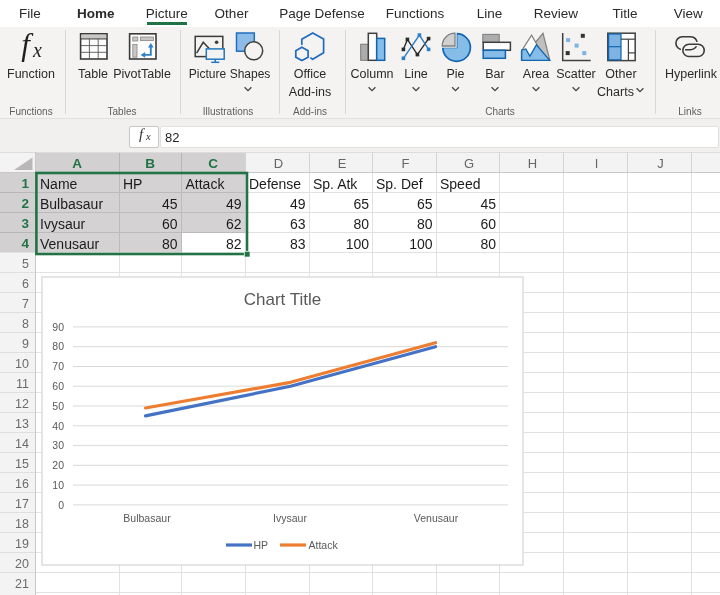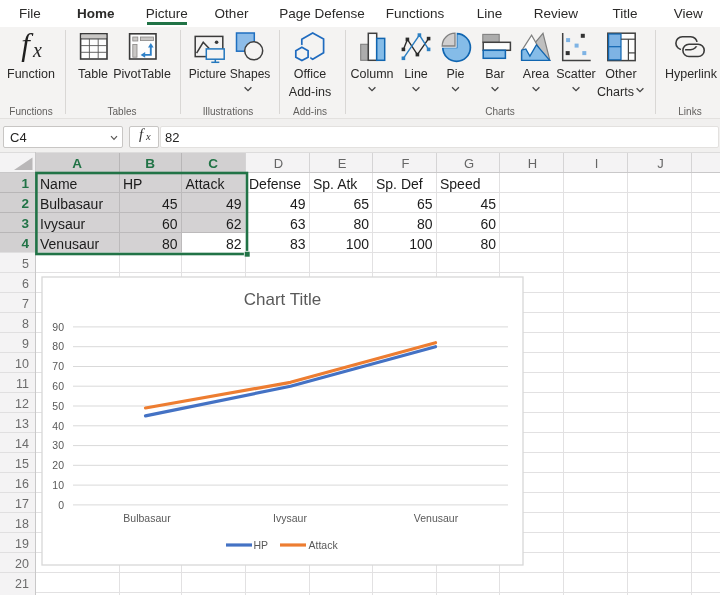--- a/index.html
+++ b/index.html
@@ -126,26 +126,20 @@
         <polyline points="636.6,88.3 640,91.7 643.4,88.3" fill="none" stroke="#444" stroke-width="1.3"></polyline>
         <text x="500" y="114.8" text-anchor="middle" font-family="Liberation Sans,sans-serif" font-size="10" fill="#605e5c">Charts</text>
         <rect x="675.9" y="36.7" width="21.3" height="13" rx="6.5" fill="none" stroke="#3a3a3a" stroke-width="1.6"></rect>
         <rect x="682.9" y="44.2" width="21.3" height="12.3" rx="6.1" fill="none" stroke="#f4f3f2" stroke-width="4.2"></rect>
         <rect x="682.9" y="44.2" width="21.3" height="12.3" rx="6.1" fill="none" stroke="#3a3a3a" stroke-width="1.6"></rect>
         <text x="691" y="77.8" text-anchor="middle" font-family="Liberation Sans,sans-serif" font-size="12.5" fill="#2b2a29">Hyperlink</text>
         <text x="690" y="114.8" text-anchor="middle" font-family="Liberation Sans,sans-serif" font-size="10" fill="#605e5c">Links</text>
       </svg>
     </div>
 <div id="fbar">
-      <div class="fbox" style="left:3px;width:120px">
-        <span style="position:absolute;left:6px;top:3px;font-size:13px;color:#252423">C4</span>
-        <svg style="position:absolute;right:4px;top:8px" width="8" height="6" viewBox="0 0 8 6">
-          <polyline points="1,1.2 4,4.4 7,1.2" fill="none" stroke="#5a5856" stroke-width="1.2"></polyline>
-        </svg>
-      </div>
       <div class="fbox" style="left:129px;width:30px">
         <span style="position:absolute;left:9px;top:-1px;font-family:'Liberation Serif',serif;font-style:italic;font-size:15px;color:#333">f</span>
         <span style="position:absolute;left:16px;top:4px;font-family:'Liberation Serif',serif;font-style:italic;font-size:10.5px;color:#333">x</span>
       </div>
       <div class="fbox" style="left:160px;width:559px;border-color:#e3e1df">
         <span style="position:absolute;left:4px;top:3px;font-size:13px;color:#252423">82</span>
       </div>
     </div>
 <svg id="sheet" width="720" height="443" viewBox="0 152 720 443" font-family="Liberation Sans,sans-serif">
       <rect x="0" y="152" width="720" height="443" fill="#ffffff"></rect>

